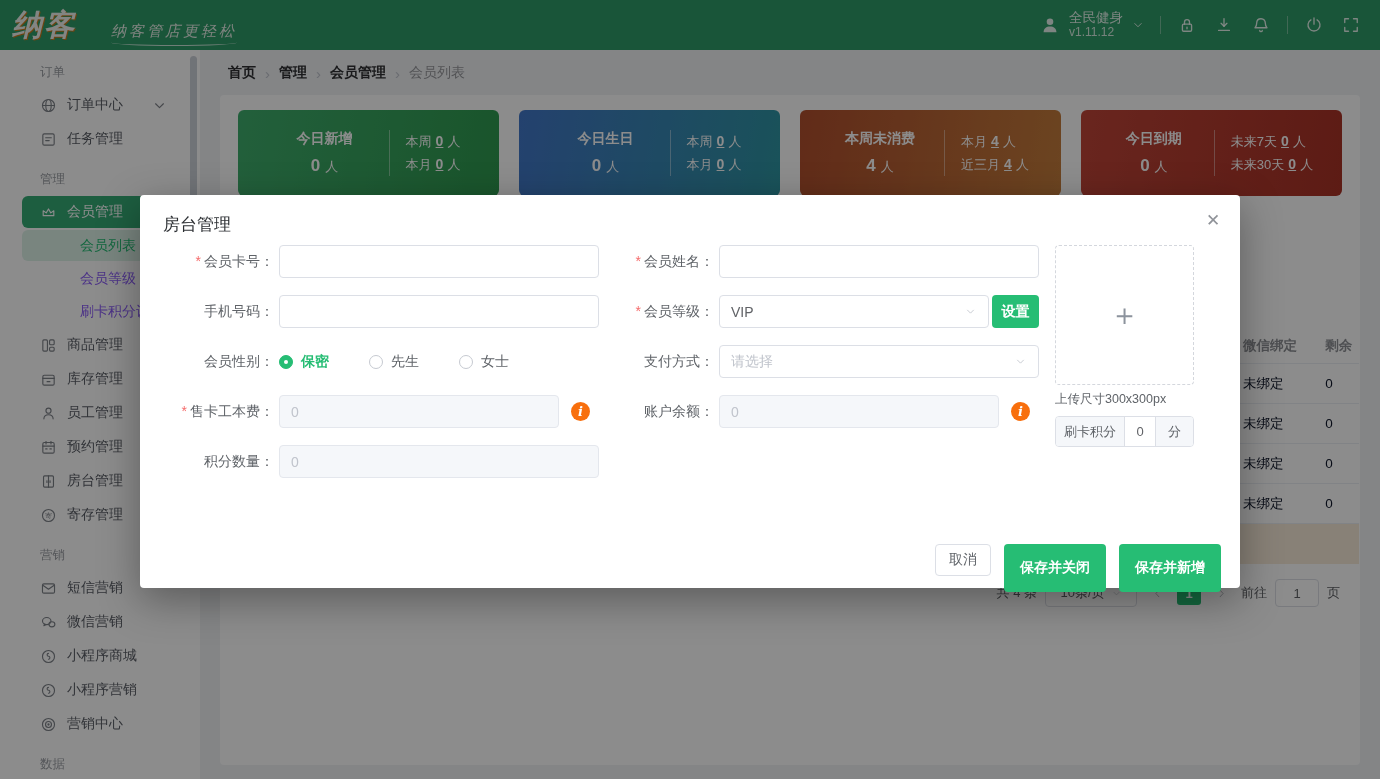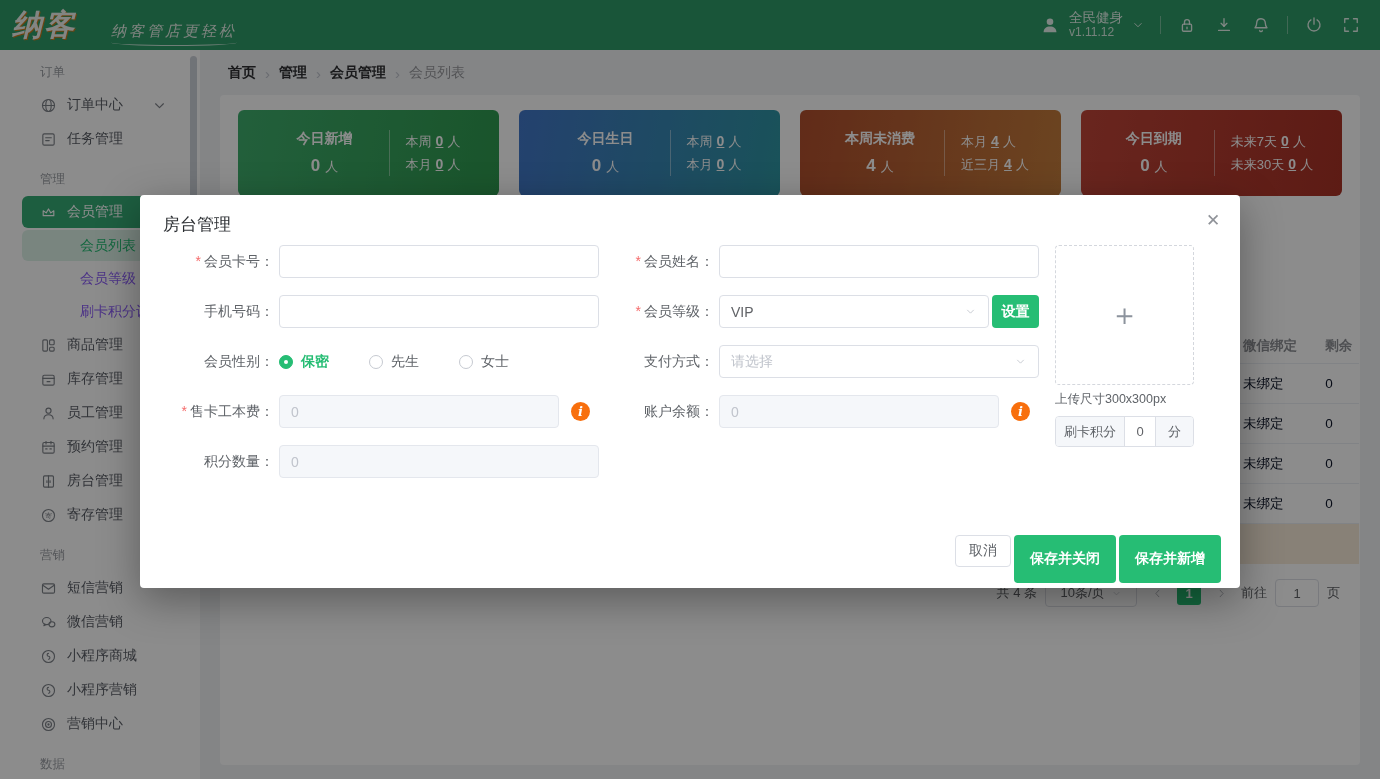--- a/index.html
+++ b/index.html
@@ -94,21 +94,21 @@
   .radio.checked { color:#26bd74; font-weight:bold; }
   .radio.checked .radio-dot { border-color:#26bd74; background:#26bd74; box-shadow:inset 0 0 0 3px #26bd74; position:relative; }
   .radio.checked .radio-dot::after { content:""; position:absolute; left:4px; top:4px; width:4px; height:4px; border-radius:50%; background:#fff; }
   .info-badge { position:absolute; width:19px; height:19px; border-radius:50%; background:#f86f0d; color:#fff; font-family:"DejaVu Serif",serif; font-style:italic; font-weight:bold; font-size:13px; display:flex; align-items:center; justify-content:center; cursor:pointer; }
   .upload-box { position:absolute; left:915px; top:50px; width:139px; height:140px; border:1px dashed #d4d7dd; border-radius:4px; display:flex; align-items:center; justify-content:center; color:#8c939d; font-size:30px; font-weight:300; cursor:pointer; background:#fff; }
   .upload-hint { position:absolute; left:915px; top:196px; font-size:12.5px; color:#5f6368; }
   .swipe-group { position:absolute; left:915px; top:221px; width:139px; height:31px; border:1px solid #dcdfe6; border-radius:4px; display:flex; overflow:hidden; font-size:13px; }
   .swipe-label { background:#f5f7fa; color:#5f6368; display:flex; align-items:center; padding:0 8px; border-right:1px solid #dcdfe6; }
   .swipe-value { width:30px; border:none; outline:none; text-align:center; font-size:13px; color:#606266; }
   .swipe-unit { flex:1; background:#f5f7fa; color:#5f6368; display:flex; align-items:center; justify-content:center; border-left:1px solid #dcdfe6; }
-  .modal-footer { position:absolute; right:19px; top:340px; display:flex; gap:3px; }
+  .modal-footer { position:absolute; right:19px; top:349px; display:flex; gap:13px; }
   .btn-cancel { width:56px; height:32px; background:#fff; border:1px solid #dcdfe6; border-radius:4px; color:#5f6368; font-size:14px; cursor:pointer; font-family:inherit; }
   .btn-lg { width:102px; height:48px; font-weight:bold; }
 </style>
 </head>
 <body>
 
 <div class="header">
   <div class="logo-wrap">
     <span class="logo-text">纳客</span>
     <span class="slogan-wrap">

